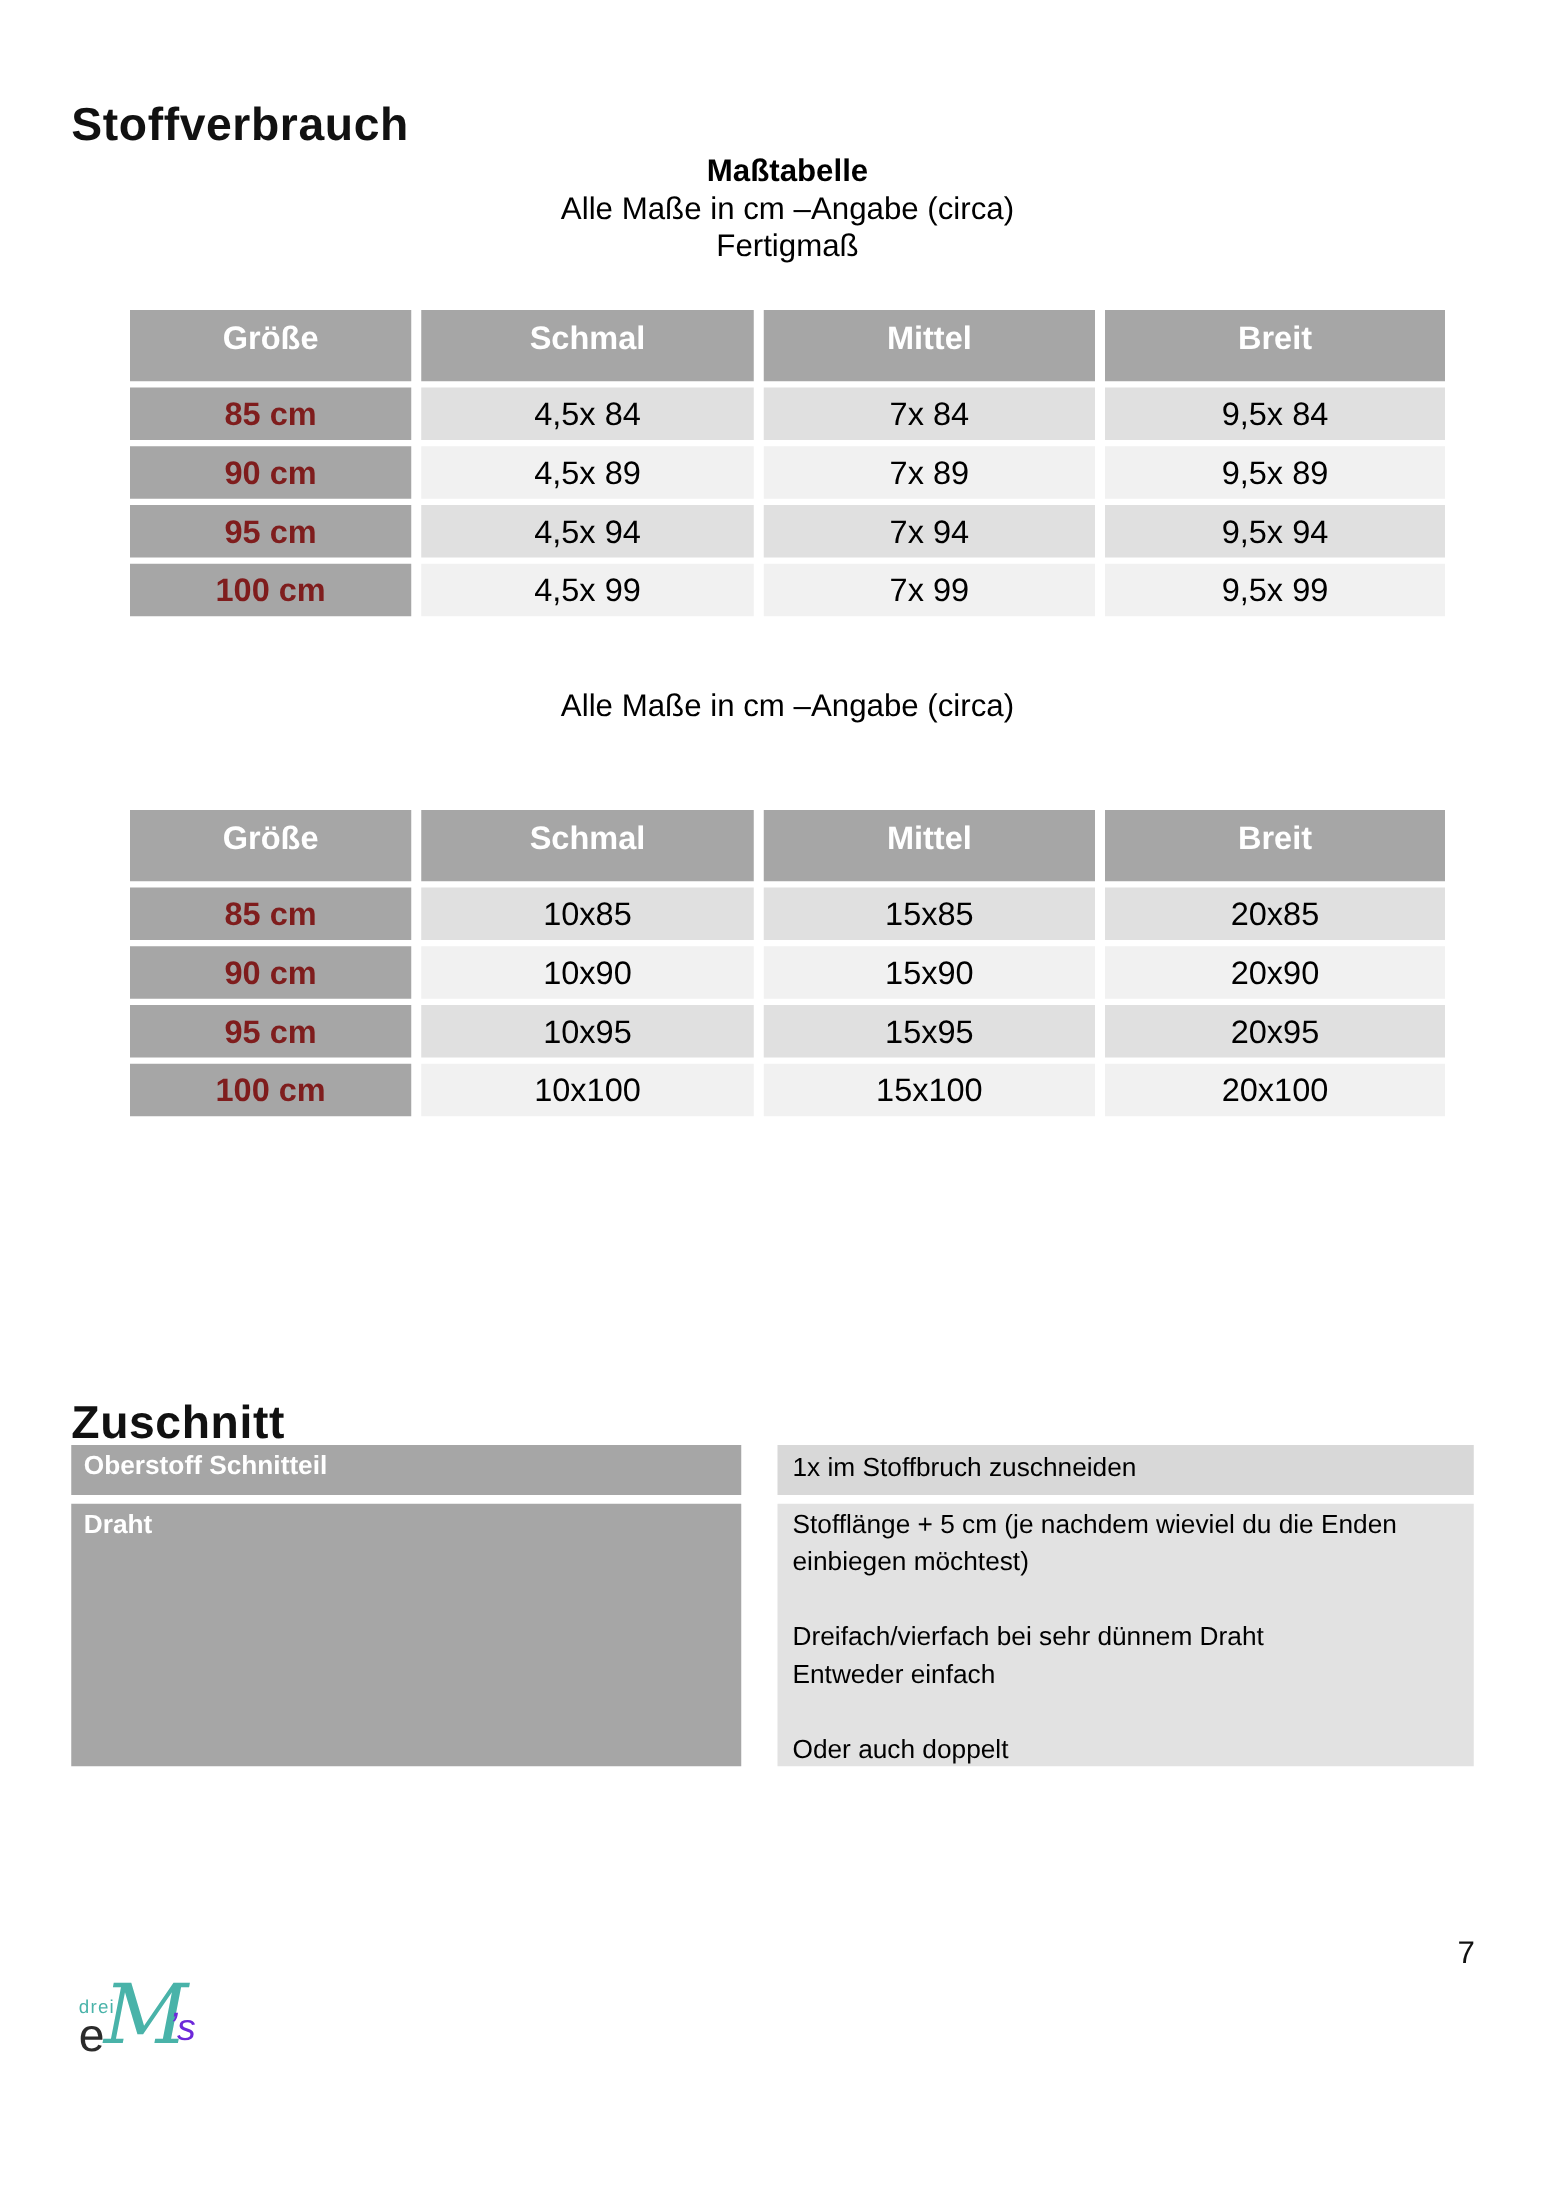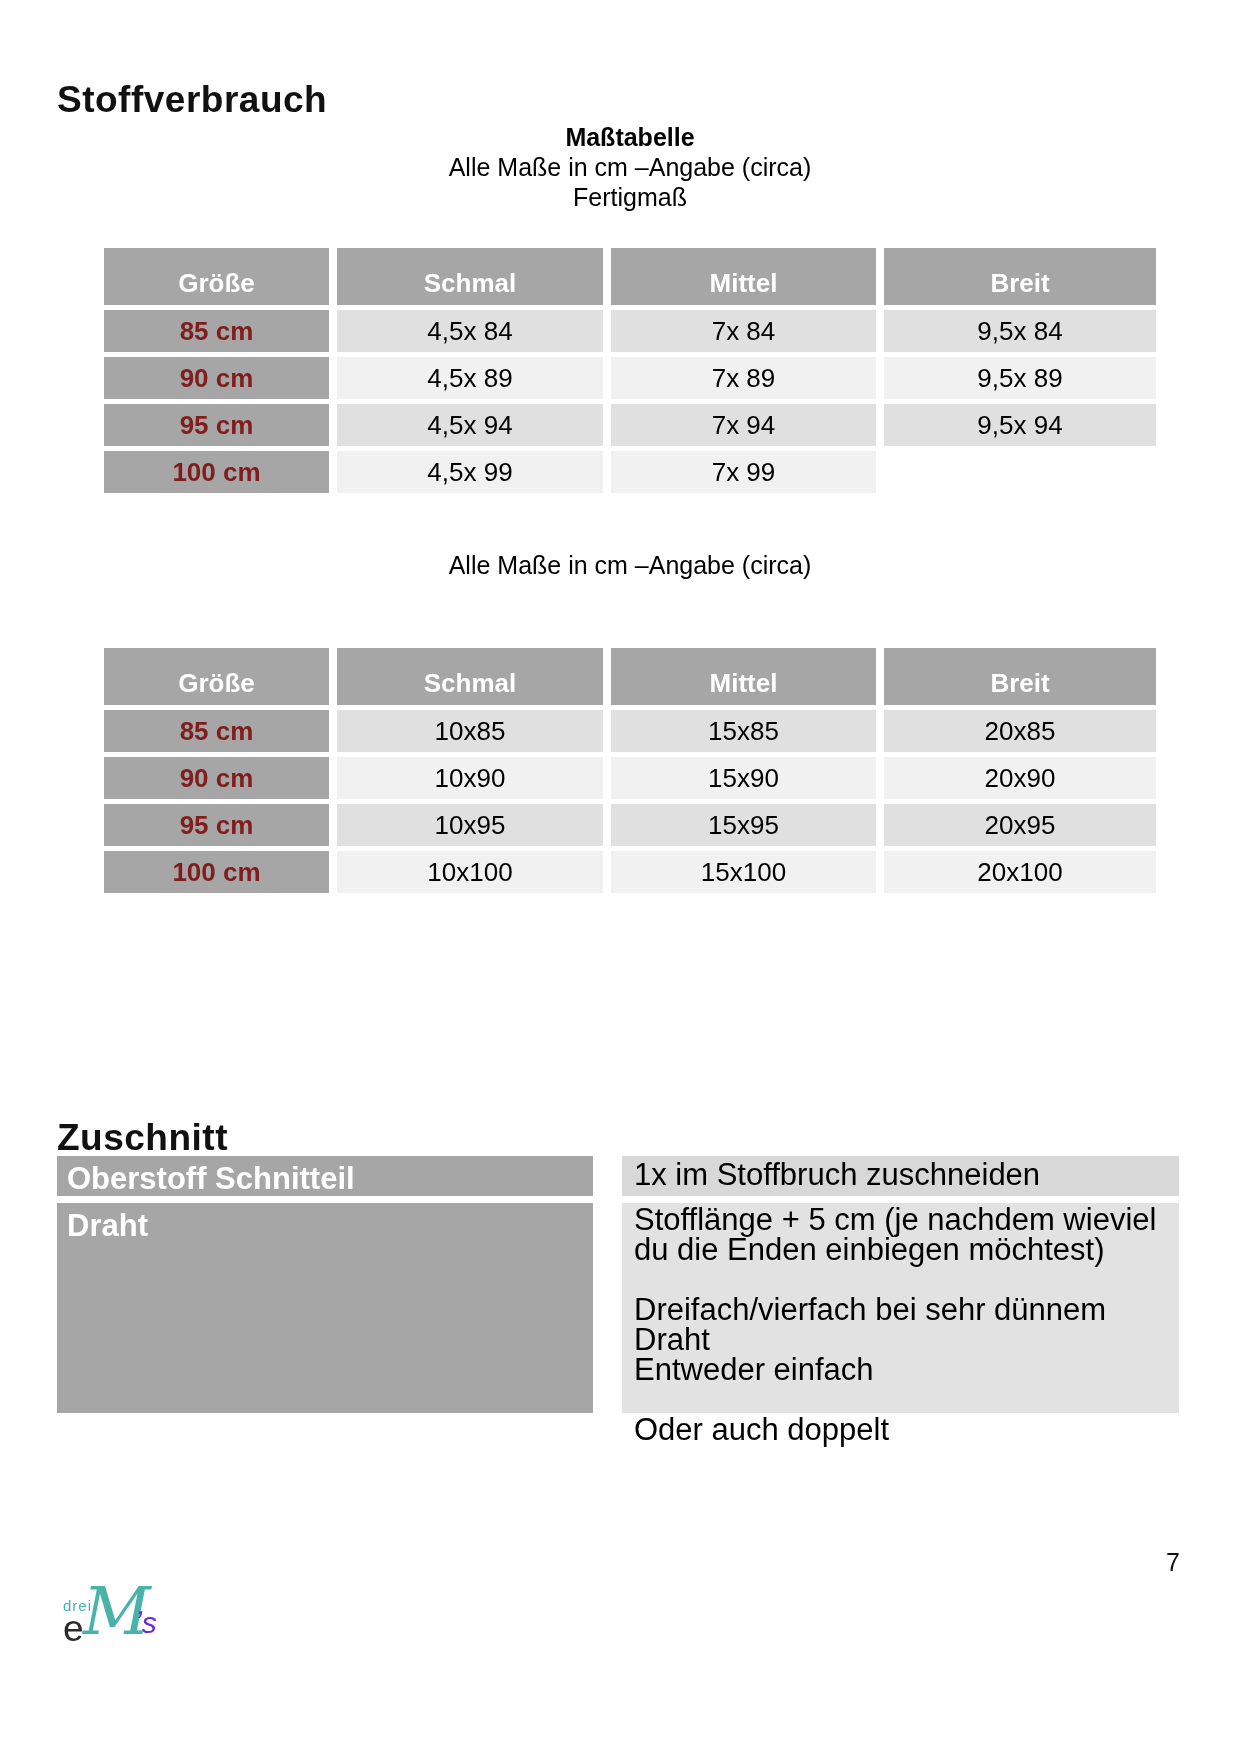--- a/index.html
+++ b/index.html
@@ -34,33 +34,33 @@
     grid-template-rows:57px 42px 42px 42px 42px;
     column-gap:8px; row-gap:5px;
     font-size:26px;
   }
   #table-masstabelle { top:248px; }
   #table-materialverbrauch { top:648px; }
 
   .cell { display:flex; align-items:center; justify-content:center; }
   .hcell {
     background:#a6a6a6; color:#ffffff; font-weight:bold;
-    align-items:flex-start; padding-top:20px; box-sizing:border-box;
+    align-items:flex-start; padding-top:7px; box-sizing:border-box;
   }
   .scell { background:#a6a6a6; color:#7f1d1d; font-weight:bold; }
   .band-a { background:#e0e0e0; }
   .band-b { background:#f1f1f1; }
 
   .ztable {
     position:absolute; left:57px; top:1156px;
     display:grid;
     grid-template-columns:536px 557px;
     grid-template-rows:40px 210px;
     column-gap:29px; row-gap:7px;
-    font-size:31px;
+    font-size:21px;
   }
   .zlabel {
     background:#a6a6a6; color:#ffffff; font-weight:bold;
     padding:5px 0 0 10px; box-sizing:border-box;
   }
   .zval { box-sizing:border-box; padding:4px 14px 0 12px; }
   .zval-1 { background:#d8d8d8; }
   .zval-2 { background:#e2e2e2; padding-top:2px; }
   .zline { min-height:30px; line-height:30px; }
 
@@ -107,20 +107,21 @@
   <div class="cell band-b">9,5x 89</div>
 
   <div class="cell scell">95 cm</div>
   <div class="cell band-a">4,5x 94</div>
   <div class="cell band-a">7x 94</div>
   <div class="cell band-a">9,5x 94</div>
 
   <div class="cell scell">100 cm</div>
   <div class="cell band-b">4,5x 99</div>
   <div class="cell band-b">7x 99</div>
+  <div class="cell band-b">9,5x 99</div>
 </div>
 
 <div id="head-block-2" class="center-block">
   <div>Alle Maße in cm –Angabe (circa)</div>
 </div>
 
 <div id="table-materialverbrauch" class="mtable">
   <div class="cell hcell">Größe</div>
   <div class="cell hcell">Schmal</div>
   <div class="cell hcell">Mittel</div>

